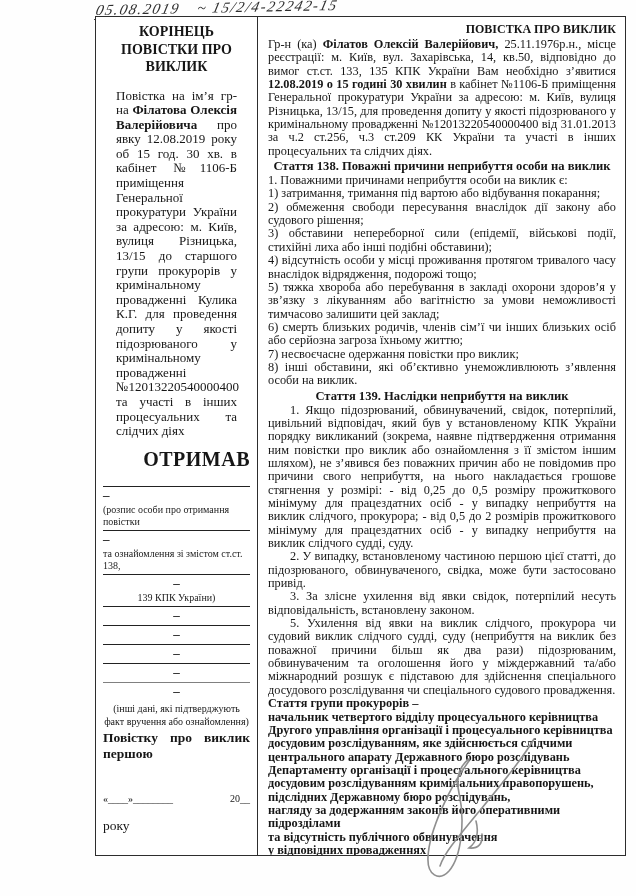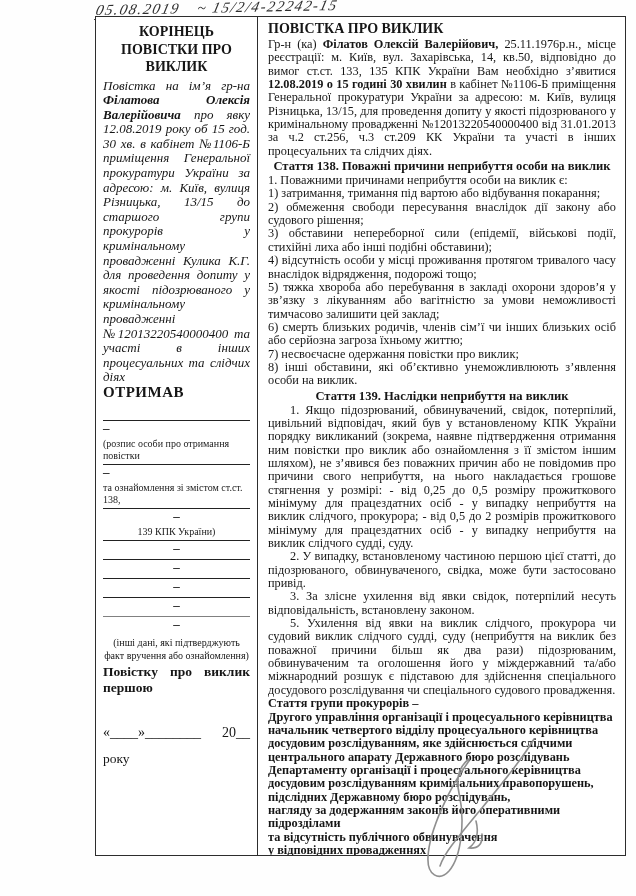--- a/index.html
+++ b/index.html
@@ -26,39 +26,39 @@
   .stub-cell {
     width:162px; box-sizing:border-box; border-right:1.8px solid #2d2d2d;
     padding:4px 7px 0 7px; font-size:13px; line-height:14.6px;
   }
   .main-cell {
     flex:1; box-sizing:border-box; padding:3px 9px 0 10px;
     font-size:12.3px; line-height:13.35px; text-align:justify; overflow:hidden;
   }
 
   .stub-title { font-weight:bold; text-align:center; font-size:14px; line-height:17.5px; margin:2px 0 3px; }
-  .stub-intro { margin:0; text-align:justify;font-style:italic; }
+  .stub-intro { margin:13px; text-align:justify; }
   .b { font-weight:bold; }
-  .received { font-weight:bold; text-align:left; font-size:15px; margin:0 0 0; letter-spacing:.5px; }
+  .received { font-weight:bold; text-align:right; font-size:20px; margin:0 0 0; letter-spacing:.5px; }
 
   .uline { border-bottom:1.3px solid #222; height:0; }
   .uline.first { margin-top:20px; }
   .uline.mid { margin-top:2px; }
   .uline.light { border-bottom-color:#808080; }
   .dashrow { height:16px; display:flex; align-items:center; font-weight:bold; font-size:13px; }
   .dashrow.ctr { justify-content:center; }
   .cap { font-size:10px; line-height:12px; color:#222; }
   .cap.ctr { text-align:center; }
   .cap.pad { margin:1px 0 2px; }
   .other-note { font-size:10px; line-height:13px; text-align:center; margin-top:3px; }
   .delivered { font-weight:bold; font-size:13.5px; line-height:16px; text-align:justify; margin:2px 0 0; }
-  .daterow { display:flex; justify-content:space-between; margin-top:30px; font-size:14px; }
+  .daterow { display:flex; justify-content:space-between; margin-top:30px; font-size:10px; }
   .year-word { font-size:13.5px;margin-top:12px; }
 
-  .main-title { font-weight:bold; text-align:left; font-size:14px; line-height:18px; margin:0; }
+  .main-title { font-weight:bold; text-align:right; font-size:12px; line-height:18px; margin:0; }
   .par { margin:0; }
   .art-heading { font-weight:bold; text-align:center; font-size:12.6px; line-height:14px; margin:1px 0; }
   .item { margin:0; }
   .ind { margin:0; text-indent:22px; }
   .signer-line { font-weight:bold; text-align:left; }
 
   .signature-svg { position:absolute; left:412px; top:731px; width:150px; height:158px; z-index:6; pointer-events:none; }
 </style>
 </head>
 <body>
@@ -128,22 +128,22 @@
       <p class="item">7) несвоєчасне одержання повістки про виклик;</p>
       <p class="item">8) інші обставини, які об’єктивно унеможливлюють з’явлення особи на виклик.</p>
 
       <div class="art-heading">Стаття 139. Наслідки неприбуття на виклик</div>
       <p class="ind">1. Якщо підозрюваний, обвинувачений, свідок, потерпілий, цивільний відповідач, який був у встановленому КПК України порядку викликаний (зокрема, наявне підтвердження отримання ним повістки про виклик або ознайомлення з її змістом іншим шляхом), не з’явився без поважних причин або не повідомив про причини свого неприбуття, на нього накладається грошове стягнення у розмірі: - від 0,25 до 0,5 розміру прожиткового мінімуму для працездатних осіб - у випадку неприбуття на виклик слідчого, прокурора; - від 0,5 до 2 розмірів прожиткового мінімуму для працездатних осіб - у випадку неприбуття на виклик слідчого судді, суду.</p>
       <p class="ind">2. У випадку, встановленому частиною першою цієї статті, до підозрюваного, обвинуваченого, свідка, може бути застосовано привід.</p>
       <p class="ind">3. За злісне ухилення від явки свідок, потерпілий несуть відповідальність, встановлену законом.</p>
       <p class="ind">5. Ухилення від явки на виклик слідчого, прокурора чи судовий виклик слідчого судді, суду (неприбуття на виклик без поважної причини більш як два рази) підозрюваним, обвинуваченим та оголошення його у міждержавний та/або міжнародний розшук є підставою для здійснення спеціального досудового розслідування чи спеціального судового провадження.</p>
 
       <div class="signer-line">Стаття групи прокурорів –</div>
+      <div class="signer-line">начальник четвертого відділу процесуального керівництва</div>
       <div class="signer-line">Другого управління організації і процесуального керівництва</div>
-      <div class="signer-line">начальник четвертого відділу процесуального керівництва</div>
       <div class="signer-line">досудовим розслідуванням, яке здійснюється слідчими</div>
       <div class="signer-line">центрального апарату Державного бюро розслідувань</div>
       <div class="signer-line">Департаменту організації і процесуального керівництва</div>
       <div class="signer-line">досудовим розслідуванням кримінальних правопорушень,</div>
       <div class="signer-line">підслідних Державному бюро розслідувань,</div>
       <div class="signer-line">нагляду за додержанням законів його оперативними підрозділами</div>
       <div class="signer-line">та відсутність публічного обвинувачення</div>
       <div class="signer-line">у відповідних провадженнях</div>
 
     </div>

